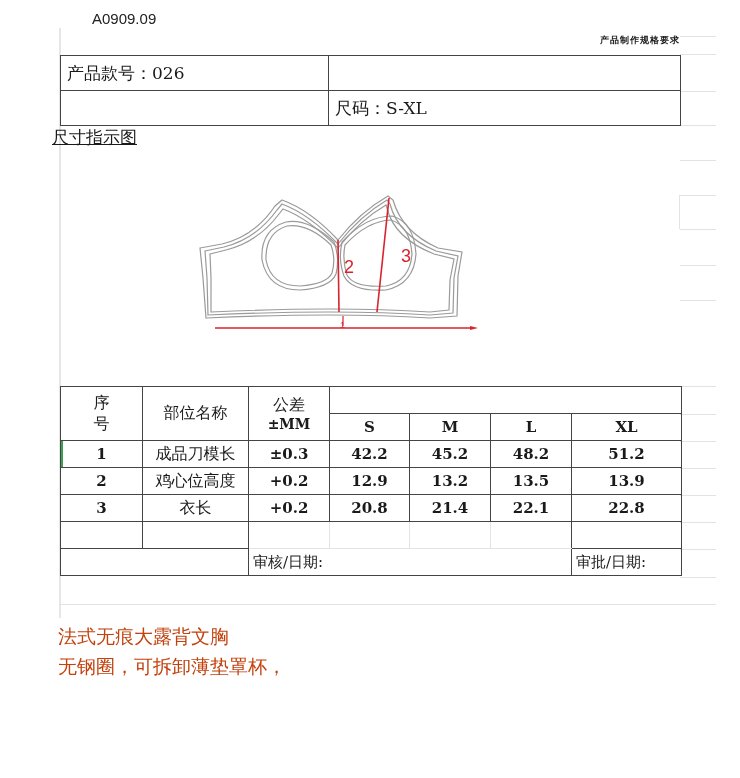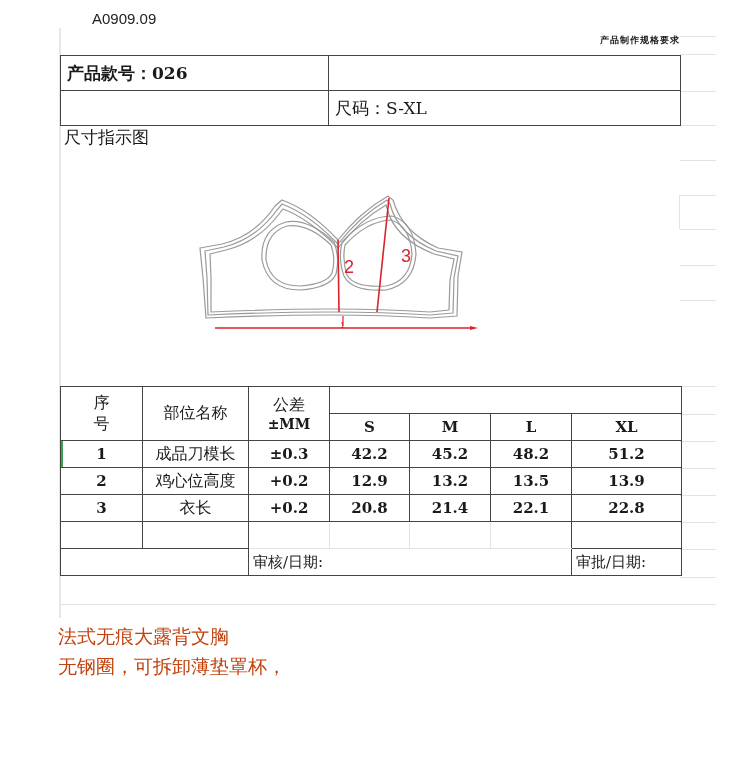--- a/index.html
+++ b/index.html
@@ -11,24 +11,24 @@
   .sheet { position: absolute; left: 59px; top: 28px; width: 620px; height: 590px; border-left: 2px solid #e6e6e6; }
 
   
   .gridline { position: absolute; height: 1px; background: #e3e3e3; }
   .gridline-v { position: absolute; width: 1px; background: #e3e3e3; }
 
   .title { position: absolute; left: 60px; top: 34px; width: 620px; text-align: right; font-size: 9px; font-weight: bold; letter-spacing: 1px; }
 
   .hdr-table { position: absolute; left: 60px; top: 55px; border-collapse: collapse; }
   .hdr-table td { border: 1.5px solid #444; height: 35px; font-size: 17px; padding: 0 6px; vertical-align: middle; }
-  .hdr-table .c1 { width: 268px; font-weight: bold; }
+  .hdr-table .c1 { width: 268px; }
   .hdr-table .c2 { width: 352px; margin-left: 35px; }
 
-  .size-chart-title { position: absolute; left: 64px; top: 126px; font-size: 17px; }
+  .size-chart-title { position: absolute; left: 52px; top: 126px; font-size: 17px; text-decoration: underline; }
 
   .diagram { position: absolute; left: 190px; top: 178px; width: 300px; height: 160px; }
 
   .spec-table { position: absolute; left: 60px; top: 386px; border-collapse: collapse; }
   .spec-table td { border: 1.5px solid #444; text-align: center; font-size: 15px; height: 27px; padding: 0; vertical-align: middle; font-weight: bold; }
   .spec-table .cjk { font-weight: normal; font-size: 16px; }
   .spec-table td.nob-l { border-left: 1px solid #e3e3e3; }
   .spec-table td.nob-r { border-right: 1px solid #e3e3e3; }
   .spec-table td.nob-b { border-bottom: 1px solid #e3e3e3; }
   .spec-table .sel { box-shadow: inset 2px 0 0 #3aa14c; }

